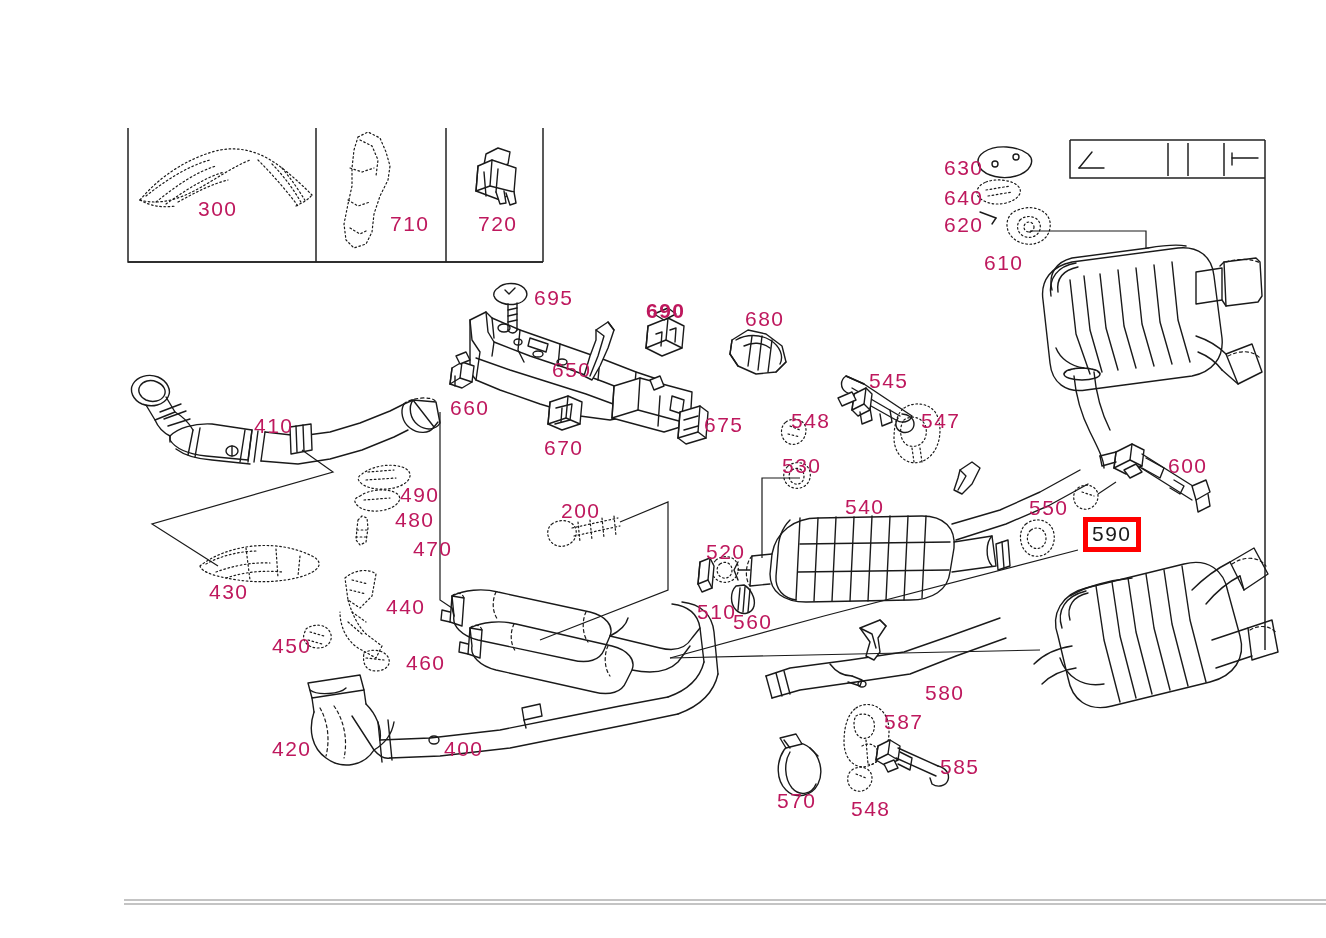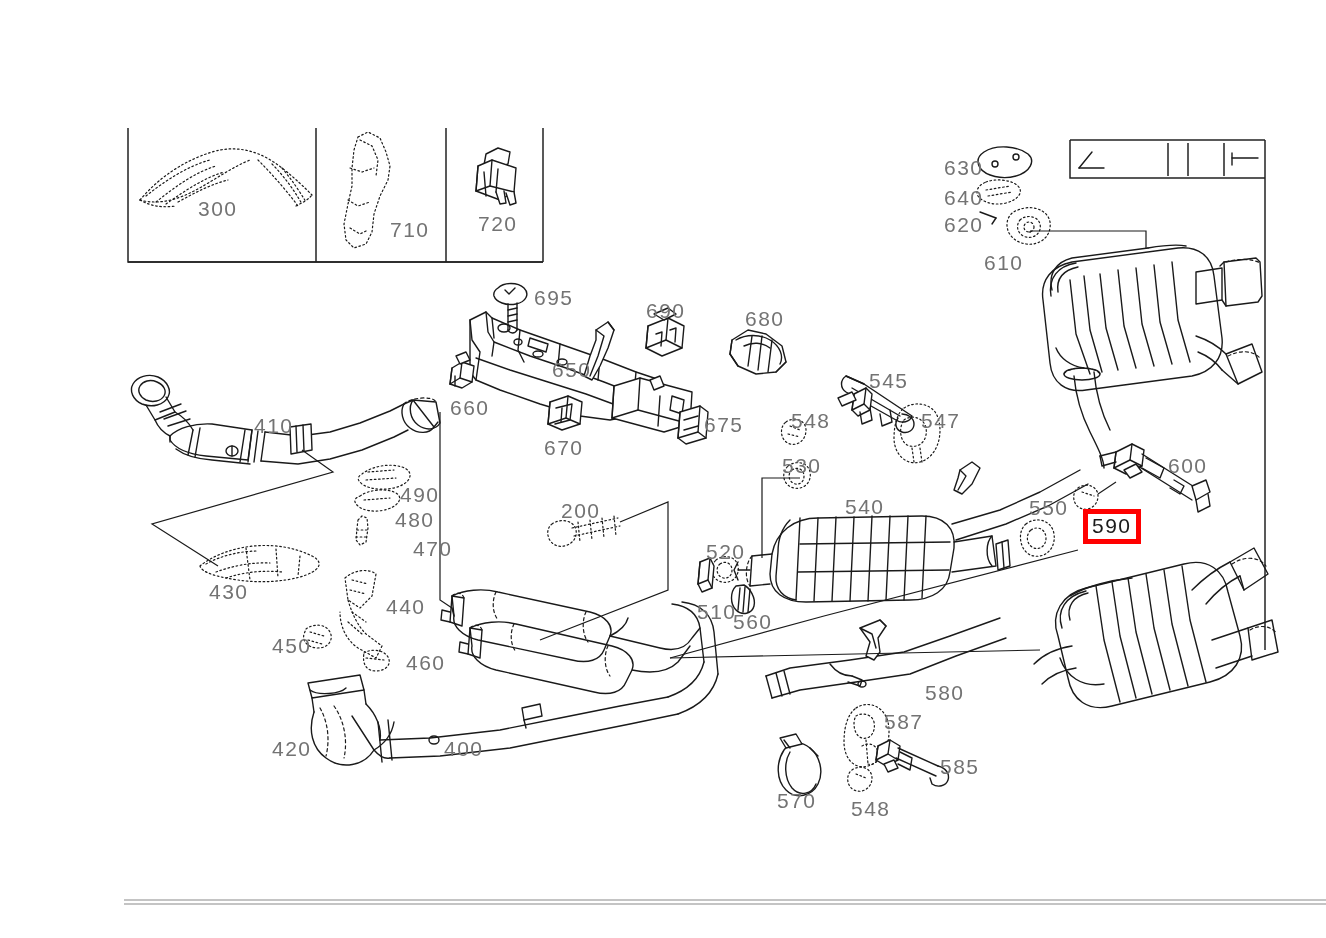--- a/index.html
+++ b/index.html
@@ -23,30 +23,31 @@
     left: 0;
     top: 0;
     width: 1326px;
     height: 938px;
   }
   .lbl {
     position: absolute;
     font-family: "Liberation Sans", sans-serif;
     font-size: 21px;
     letter-spacing: 1.5px;
-    color: #737373;
+    color: #be185d;
     white-space: nowrap;
     line-height: 1;
     -webkit-font-smoothing: none;
   }
   .lbl.hl {
     background: #ffffff;
     border: 5px solid #ff0000;
     padding: 1px 4px 3px 4px;
     color: #1a1a1a;
+    margin-top: 8px;
   }
 </style>
 </head>
 <body>
 
 <div id="page">
 
   <svg id="diagram-svg" viewBox="0 0 1326 938" xmlns="http://www.w3.org/2000/svg">
     <defs>
       <style>
@@ -567,30 +568,30 @@
     <g>
       <path class="dot" d="M1026,524 C1036,516 1052,520 1054,534 C1056,548 1046,558 1034,556 C1020,554 1016,532 1026,524 Z"></path>
       <path class="dot" d="M1031,530 C1038,525 1046,530 1046,538 C1046,547 1038,551 1032,547 C1026,543 1026,534 1031,530 Z"></path>
     </g>
 
     <line x1="124" y1="900" x2="1326" y2="900" stroke="#8a8a8a" stroke-width="1.2"></line>
     <line x1="124" y1="904" x2="1326" y2="904" stroke="#8a8a8a" stroke-width="1.2"></line>
   </svg>
 
   <div class="lbl" style="left:198px;top:198px;">300</div>
-  <div class="lbl" style="left:390px;top:219px;">710</div>
+  <div class="lbl" style="left:390px;top:213px;">710</div>
   <div class="lbl" style="left:478px;top:213px;">720</div>
 
   <div class="lbl" style="left:944px;top:157px;">630</div>
   <div class="lbl" style="left:944px;top:187px;">640</div>
   <div class="lbl" style="left:944px;top:214px;">620</div>
   <div class="lbl" style="left:984px;top:252px;">610</div>
 
   <div class="lbl" style="left:534px;top:287px;">695</div>
-  <div class="lbl" style="left:646px;top:300px;">690</div>
+  <div class="lbl" style="left:646px;top:300px;font-weight:bold;">690</div>
   <div class="lbl" style="left:745px;top:308px;">680</div>
   <div class="lbl" style="left:552px;top:331px;margin-top:28px;">650</div>
   <div class="lbl" style="left:450px;top:397px;">660</div>
   <div class="lbl" style="left:544px;top:437px;">670</div>
   <div class="lbl" style="left:704px;top:414px;">675</div>
 
   <div class="lbl" style="left:254px;top:415px;">410</div>
   <div class="lbl" style="left:386px;top:484px;margin-left:14px;">490</div>
   <div class="lbl" style="left:395px;top:509px;">480</div>
   <div class="lbl" style="left:379px;top:538px;margin-left:34px;">470</div>

